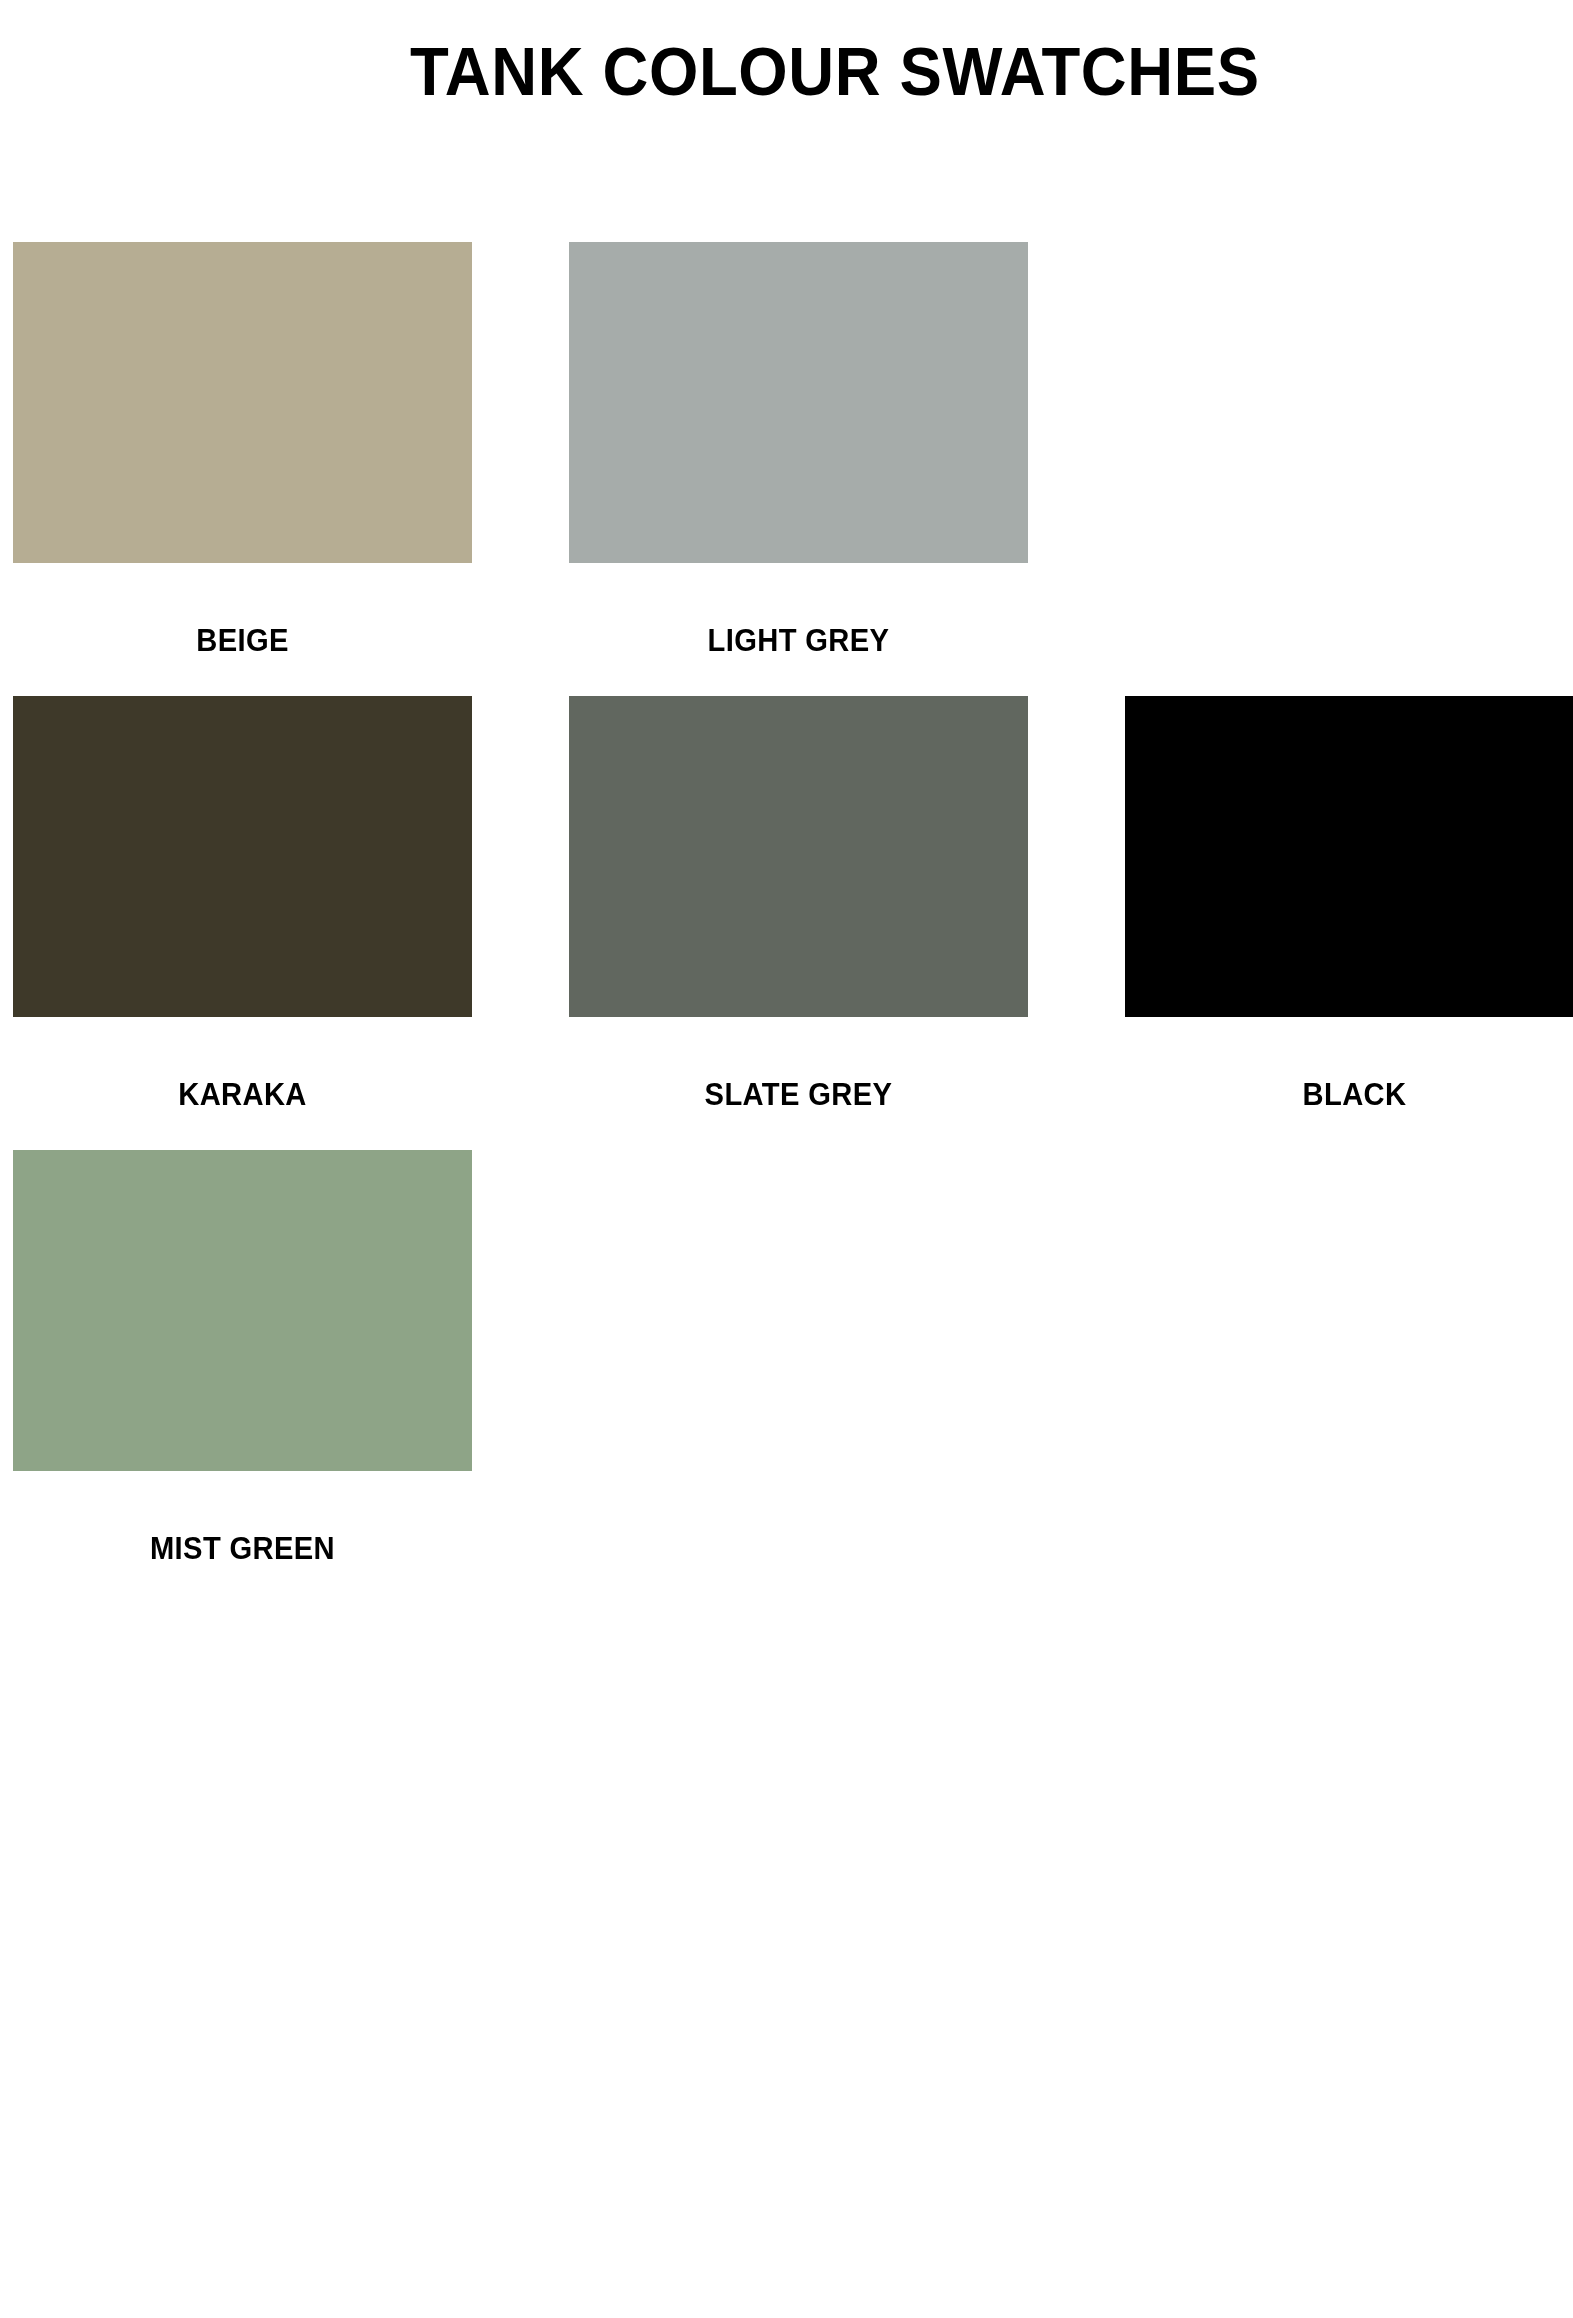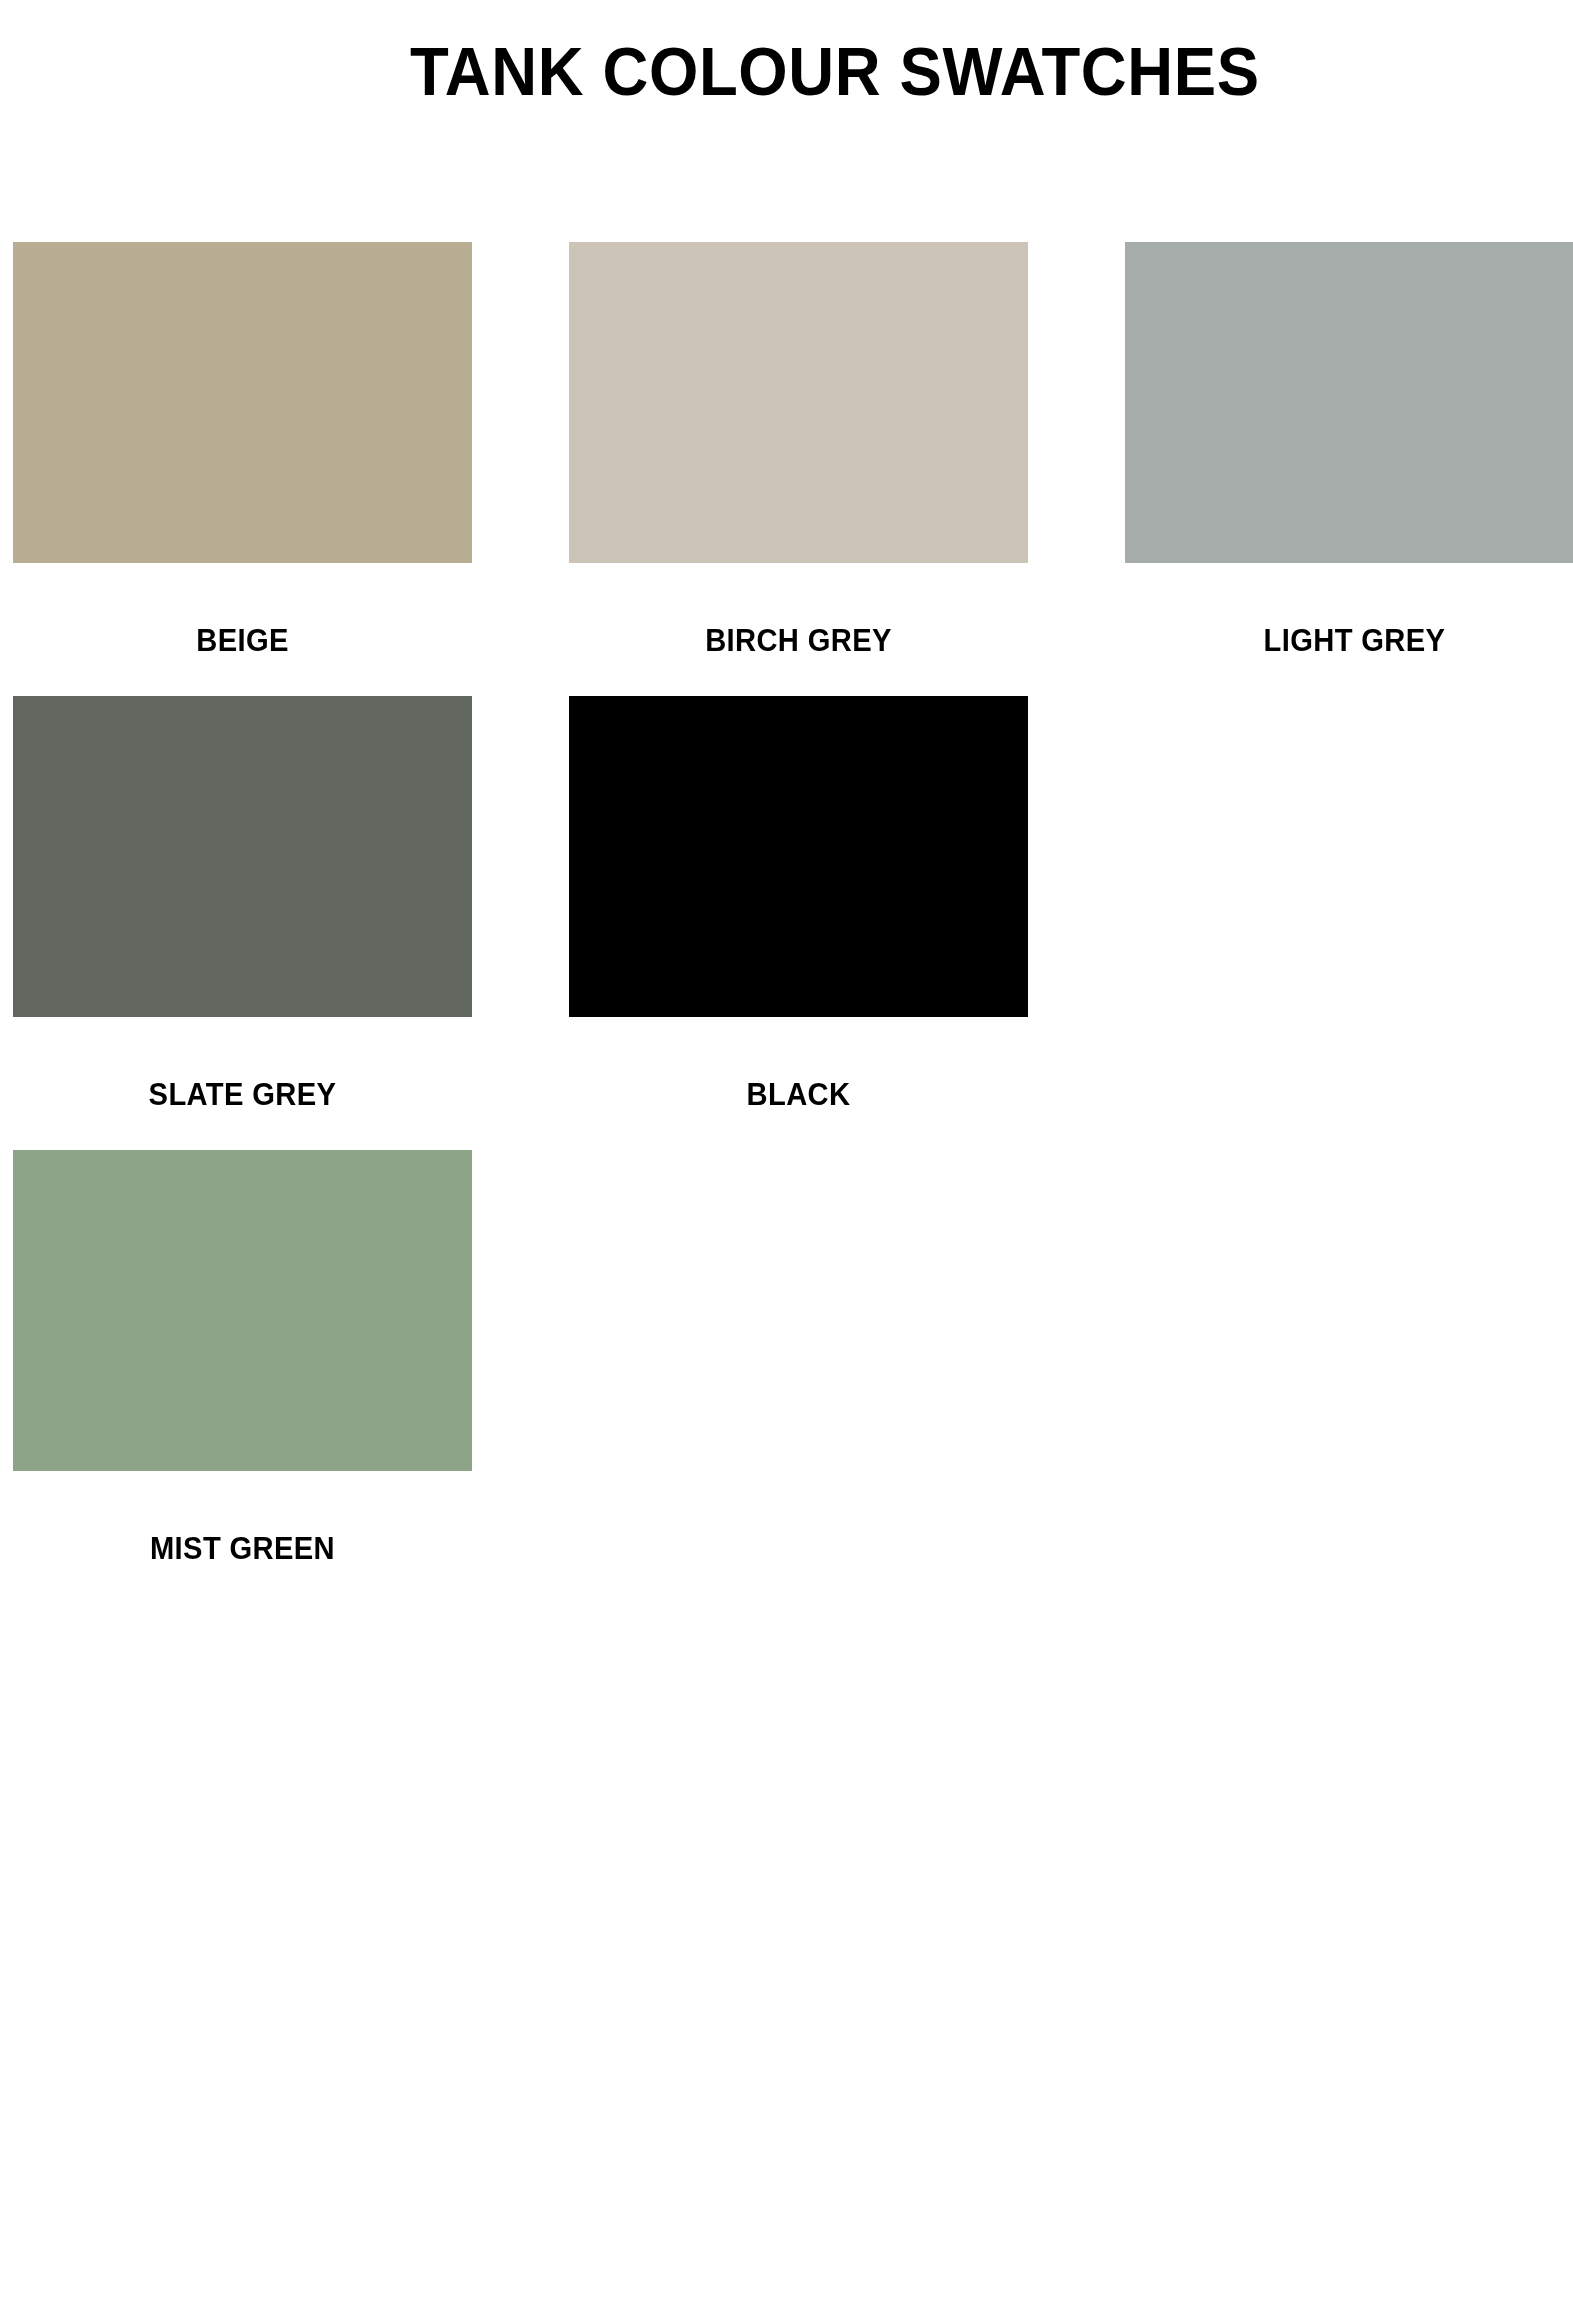--- a/index.html
+++ b/index.html
@@ -115,29 +115,29 @@
     <div class="page-title">TANK COLOUR SWATCHES</div>
   </div>
 
   <div class="swatch-grid" id="swatch-grid">
       <div class="swatch-row">
         <div class="swatch-cell">
           <div class="swatch-chip" title="BEIGE" style="background: rgb(182, 173, 147);"></div>
           <div class="swatch-label">BEIGE</div>
         </div>
         <div class="swatch-cell">
-          <div class="swatch-chip" title="BIRCH GREY" style="background: rgb(205, 196, 184);"></div>
-          <div class="swatch-label">BIRCH GREY</div>
-        </div>
-        <div class="swatch-cell">
           <div class="swatch-chip" title="LIGHT GREY" style="background: rgb(166, 172, 170);"></div>
           <div class="swatch-label">LIGHT GREY</div>
         </div>
       </div>
       <div class="swatch-row">
+        <div class="swatch-cell">
+          <div class="swatch-chip" title="KARAKA" style="background: rgb(62, 57, 41);"></div>
+          <div class="swatch-label">KARAKA</div>
+        </div>
         <div class="swatch-cell">
           <div class="swatch-chip" title="SLATE GREY" style="background: rgb(97, 103, 95);"></div>
           <div class="swatch-label">SLATE GREY</div>
         </div>
         <div class="swatch-cell">
           <div class="swatch-chip" title="BLACK" style="background: rgb(0, 0, 0);"></div>
           <div class="swatch-label">BLACK</div>
         </div>
       </div>
       <div class="swatch-row">

